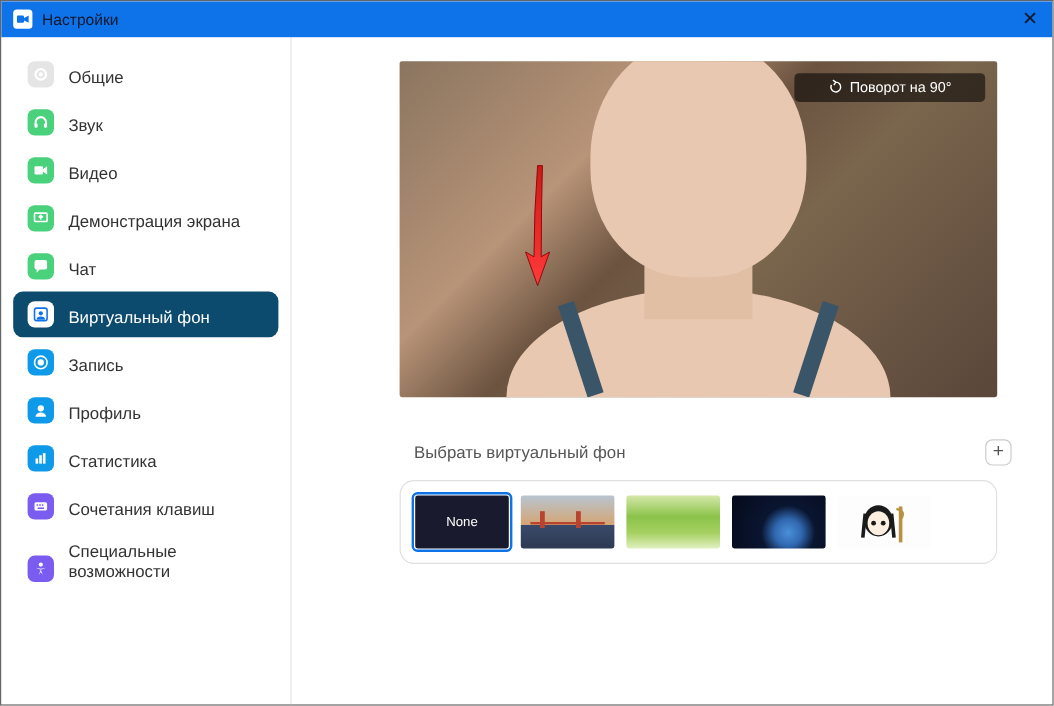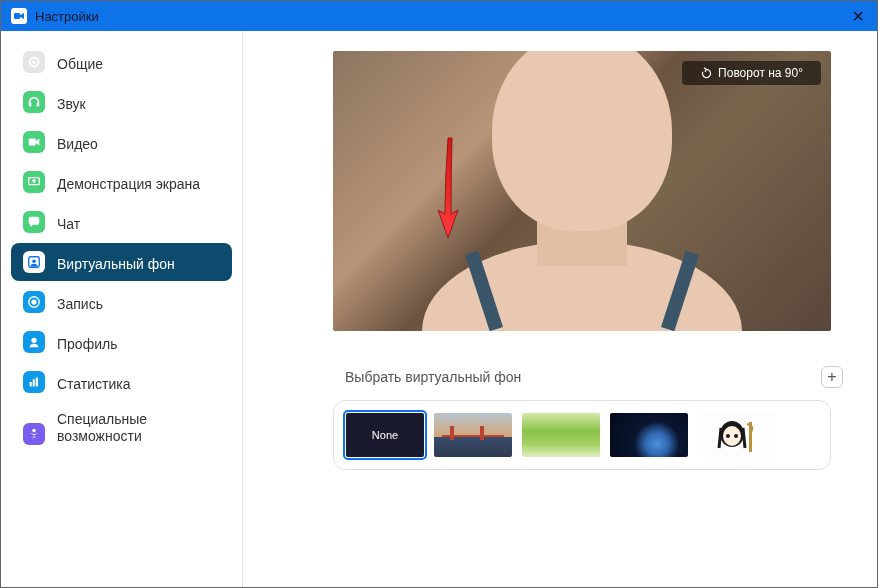--- a/index.html
+++ b/index.html
@@ -36,21 +36,21 @@
     .main { flex: 1; padding: 20px 30px; position: relative; }
     
     .preview { width: 498px; height: 280px; background: linear-gradient(135deg, #8b7560 0%, #b89478 30%, #6b5340 45%, #7a654d 60%, #5a463a 100%); border-radius: 2px; position: relative; margin-left: 60px; overflow: hidden; }
     .preview-person { position: absolute; left: 50%; transform: translateX(-50%); bottom: 0; width: 320px; height: 280px; }
     .preview-head { position: absolute; top: -20px; left: 50%; transform: translateX(-50%); width: 180px; height: 200px; background: #e8c8b0; border-radius: 50% 50% 45% 45%; }
     .preview-neck { position: absolute; top: 145px; left: 50%; transform: translateX(-50%); width: 90px; height: 70px; background: #e0bfa5; }
     .preview-shoulders { position: absolute; bottom: 0; left: 0; right: 0; height: 90px; background: #e8c8b0; border-radius: 50% 50% 0 0 / 100% 100% 0 0; }
     .preview-strap-l { position: absolute; bottom: 0; left: 55px; width: 14px; height: 80px; background: #3a5568; transform: rotate(-18deg); }
     .preview-strap-r { position: absolute; bottom: 0; right: 55px; width: 14px; height: 80px; background: #3a5568; transform: rotate(18deg); }
     
-    .rotate-btn { position: absolute; top: 10px; right: 10px; background: rgba(0,0,0,0.55); color: #fff; padding: 5px 18px; border-radius: 4px; font-size: 12px; display: flex; align-items: flex-end; gap: 5px; cursor: pointer; }
+    .rotate-btn { position: absolute; top: 10px; right: 10px; background: rgba(0,0,0,0.55); color: #fff; padding: 5px 28px; border-radius: 4px; font-size: 12px; display: flex; align-items: flex-start; gap: 5px; cursor: pointer; }
     .rotate-btn svg { width: 13px; height: 13px; }
     
     .arrow-annotation { position: absolute; top: 105px; left: 190px; pointer-events: none; }
     
     .section-title-row { display: flex; justify-content: space-between; align-items: center; margin: 35px 0 12px 72px; width: 498px; }
     .section-title { font-size: 14px; color: #555; }
     .add-btn { width: 22px; height: 22px; border: 1px solid #ccc; border-radius: 6px; display: flex; align-items: center; justify-content: center; cursor: pointer; color: #555; font-size: 16px; }
     
     .thumbs-box { border: 1px solid #e0e0e0; border-radius: 12px; padding: 12px; margin-left: 60px; width: 498px; display: flex; flex-wrap: wrap; gap: 10px; }
     .thumb { width: 78px; height: 44px; border-radius: 2px; cursor: pointer; position: relative; background: #ddd; overflow: hidden; }
@@ -157,20 +157,32 @@
       <span class="icon icon-stats">
           <svg viewBox="0 0 16 16">
             <rect x="3" y="8" width="2.5" height="5" fill="#fff"></rect>
             <rect x="6.5" y="5" width="2.5" height="8" fill="#fff"></rect>
             <rect x="10" y="3" width="2.5" height="10" fill="#fff"></rect>
           </svg>
         </span>
       <span class="label">Статистика</span>
     </div>
     <div class="sidebar-item">
+      <span class="icon icon-keyboard">
+          <svg viewBox="0 0 16 16">
+            <rect x="2" y="4" width="12" height="8" rx="1.5" fill="#fff"></rect>
+            <rect x="4" y="6" width="1.5" height="1.5" fill="#7b5cf0"></rect>
+            <rect x="6.5" y="6" width="1.5" height="1.5" fill="#7b5cf0"></rect>
+            <rect x="9" y="6" width="1.5" height="1.5" fill="#7b5cf0"></rect>
+            <rect x="5" y="9" width="6" height="1.5" fill="#7b5cf0"></rect>
+          </svg>
+        </span>
+      <span class="label">Сочетания клавиш</span>
+    </div>
+    <div class="sidebar-item">
       <span class="icon icon-access">
           <svg viewBox="0 0 16 16">
             <circle cx="8" cy="4" r="2" fill="#fff"></circle>
             <path d="M3 7 L8 8 L13 7 L8 9 L10 14 L8 11 L6 14 L8 9 Z" fill="#fff"></path>
           </svg>
         </span>
       <span class="label">Специальные возможности</span>
     </div>
   </div>
 

